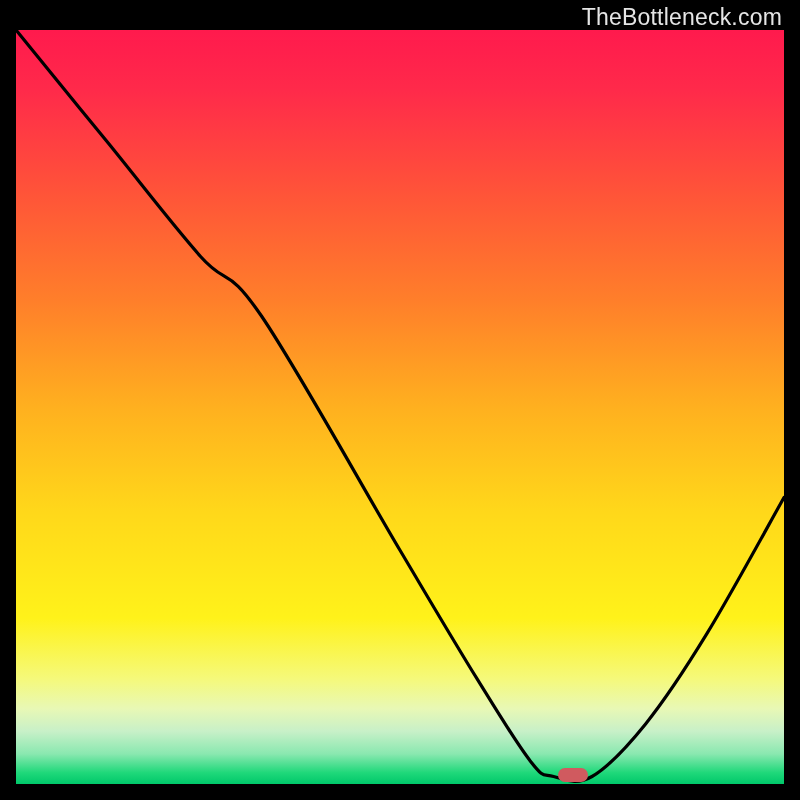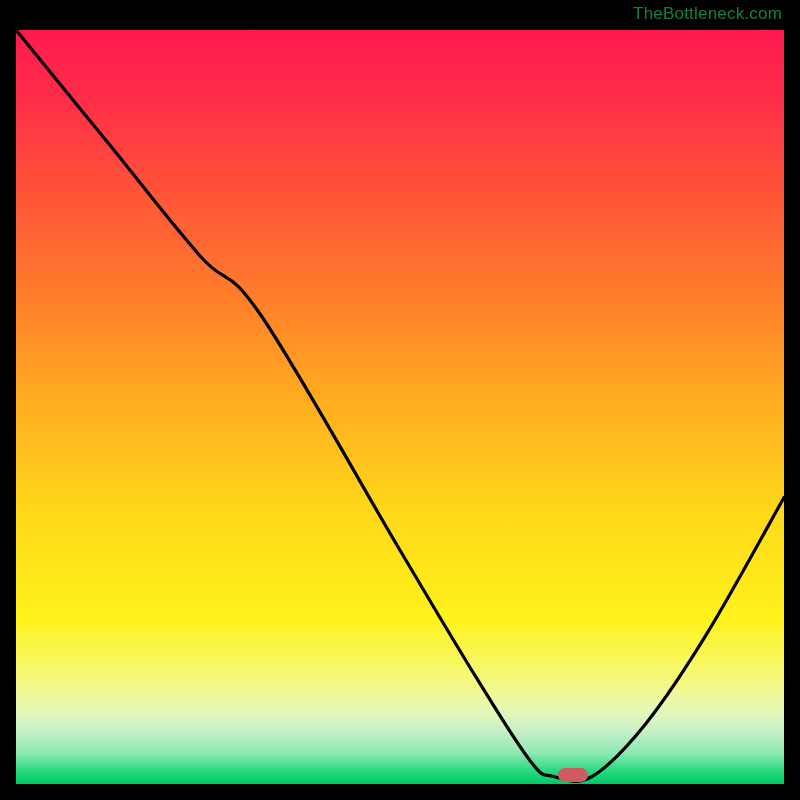--- a/index.html
+++ b/index.html
@@ -8,22 +8,22 @@
     height: 800px;
     background: #000;
     position: relative;
     overflow: hidden;
     font-family: Arial, Helvetica, sans-serif;
   }
   .watermark {
     position: absolute;
     top: 4px;
     right: 18px;
-    color: #15803d;
-    font-size: 17px;
+    color: #e5e5e5;
+    font-size: 23px;
     font-weight: 500;
     letter-spacing: 0.2px;
     z-index: 5;
   }
   .frame {
     position: absolute;
     left: 16px;
     top: 30px;
     width: 768px;
     height: 754px;

